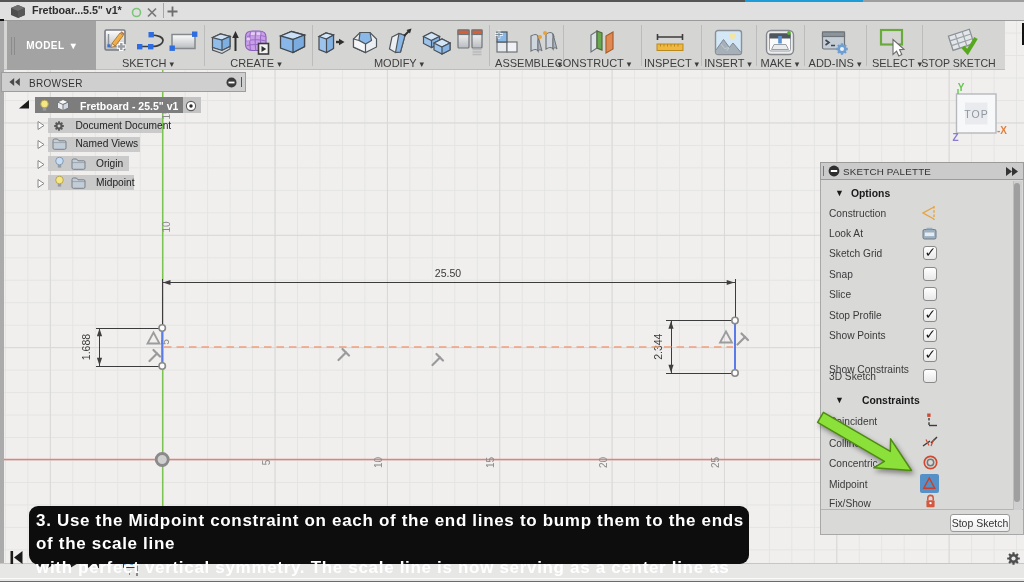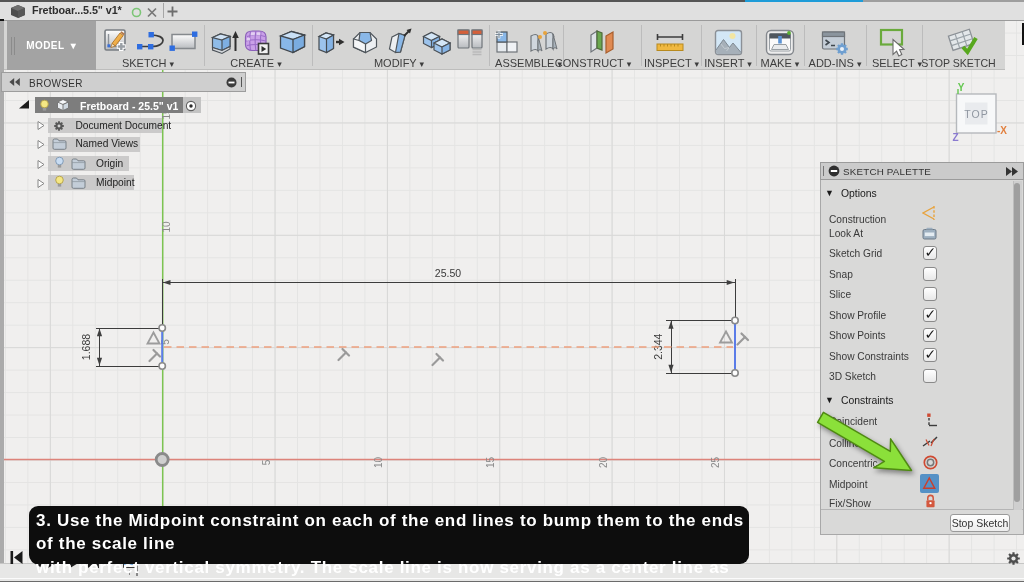--- a/index.html
+++ b/index.html
@@ -13,21 +13,21 @@
   .tlabel{top:56.5px;height:13px;font-size:11px;color:#3d3d3d;white-space:nowrap;transform:translateX(-50%);}
   .sep{top:25px;width:1px;height:41px;background:#bcbcbc;}
   .blk{background:#111;}
   #browhead{left:1px;top:72px;width:245px;height:20px;background:#cfcfcf;border:1px solid #9d9d9d;box-sizing:border-box;}
   #caption{left:29px;top:505.5px;width:720px;height:57.5px;background:#0d0d0d;border-radius:9px;color:#fff;
            font-weight:bold;font-size:17px;line-height:23.5px;padding:2.5px 0 0 7px;box-sizing:border-box;letter-spacing:0.68px;z-index:5;transform:translateZ(0);will-change:transform;}
   #bottombar{left:0;top:563px;width:1024px;height:19px;background:#e7e7e6;border-top:1px solid #c6c6c5;box-sizing:border-box;}
   #palette{left:820px;top:161.5px;width:204px;height:373.5px;background:#d9d9d8;border:1px solid #a8a8a8;box-sizing:border-box;}
   #palhead{left:820px;top:161.5px;width:204px;height:18px;background:#cbcbcb;border:1px solid #9b9b9b;box-sizing:border-box;}
   .prow{position:absolute;left:9px;font-size:10.2px;color:#3a3a3a;transform:translateY(-50%);white-space:nowrap;}
-  .phead{position:absolute;left:5px;font-size:10.4px;font-weight:normal;color:#1a1a1a;transform:translateY(-50%);}
+  .phead{position:absolute;left:15px;font-size:10.4px;font-weight:bold;color:#1a1a1a;transform:translateY(-50%);}
   .cbox{position:absolute;left:103px;width:12px;height:12px;border:1.4px solid #8a8a8a;border-radius:3px;
         background:linear-gradient(#ffffff,#e8e8e8);transform:translateY(-50%);}
   .chk{position:absolute;left:104.5px;transform:translateY(-58%);font-size:14px;color:#1a1a1a;}
 </style></head>
 <body>
 
 <svg class="abs" style="left:0;top:0" width="1024" height="582" viewBox="0 0 1024 582">
  <defs>
   <pattern id="pm" x="162.2" y="459.5" width="22.47" height="22.47" patternUnits="userSpaceOnUse">
     <path d="M0 .5H22.47M.5 0V22.47" stroke="#e4e4e3" stroke-width="1" fill="none"></path>
@@ -410,30 +410,30 @@
     <rect x="2.8" y="5" width="6.4" height="2" fill="#fff"></rect>
 </svg>
 <div class="abs" style="left:843px;top:165.5px;font-size:9.8px;font-weight:normal;color:#333;letter-spacing:.2px;">SKETCH PALETTE</div>
 <svg class="abs" style="left:1005px;top:166.5px" width="14" height="9" viewBox="0 0 14 9">
   <polygon points="1,0 7,4.5 1,9" fill="#333"></polygon>
     <polygon points="7,0 13,4.5 7,9" fill="#333"></polygon>
 </svg>
 <div id="palbody">
  <div class="abs" style="left:820px;top:179.5px;width:192px;height:355px;">
   <div class="phead" style="top:13.5px"><span style="font-size:9px;vertical-align:1px;">▼</span><span style="margin-left:7px">Options</span></div>
-  <div class="prow" style="top:39px">Construction</div>
+  <div class="prow" style="top:33px">Construction</div>
   <div class="prow" style="top:53.4px">Look At</div>
   <div class="prow" style="top:73.8px">Sketch Grid</div>
   <div class="prow" style="top:94.2px">Snap</div>
   <div class="prow" style="top:114.6px">Slice</div>
-  <div class="prow" style="top:135px">Show Profile</div>
+  <div class="prow" style="top:135px">Stop Profile</div>
   <div class="prow" style="top:155.4px">Show Points</div>
-  <div class="prow" style="top:176px">Show Constraints</div>
+  <div class="prow" style="top:189px">Show Constraints</div>
   <div class="prow" style="top:196.2px">3D Sketch</div>
-  <div class="phead" style="top:220.5px"><span style="font-size:9px;vertical-align:1px;">▼</span><span style="margin-left:7px">Constraints</span></div>
+  <div class="phead" style="top:220.5px"><span style="font-size:9px;vertical-align:1px;">▼</span><span style="margin-left:18px">Constraints</span></div>
   <div class="prow" style="top:241.5px">Coincident</div>
   <div class="prow" style="top:263px">Collinear</div>
   <div class="prow" style="top:283.1px">Concentric</div>
   <div class="prow" style="top:304px">Midpoint</div>
   <div class="prow" style="top:323.5px">Fix/Show</div>
 
   <div class="cbox" style="top:73.8px"></div>
       <div class="chk" style="top:73.8px">✓</div>
   <div class="cbox" style="top:94.2px"></div>
   <div class="cbox" style="top:114.6px"></div>

